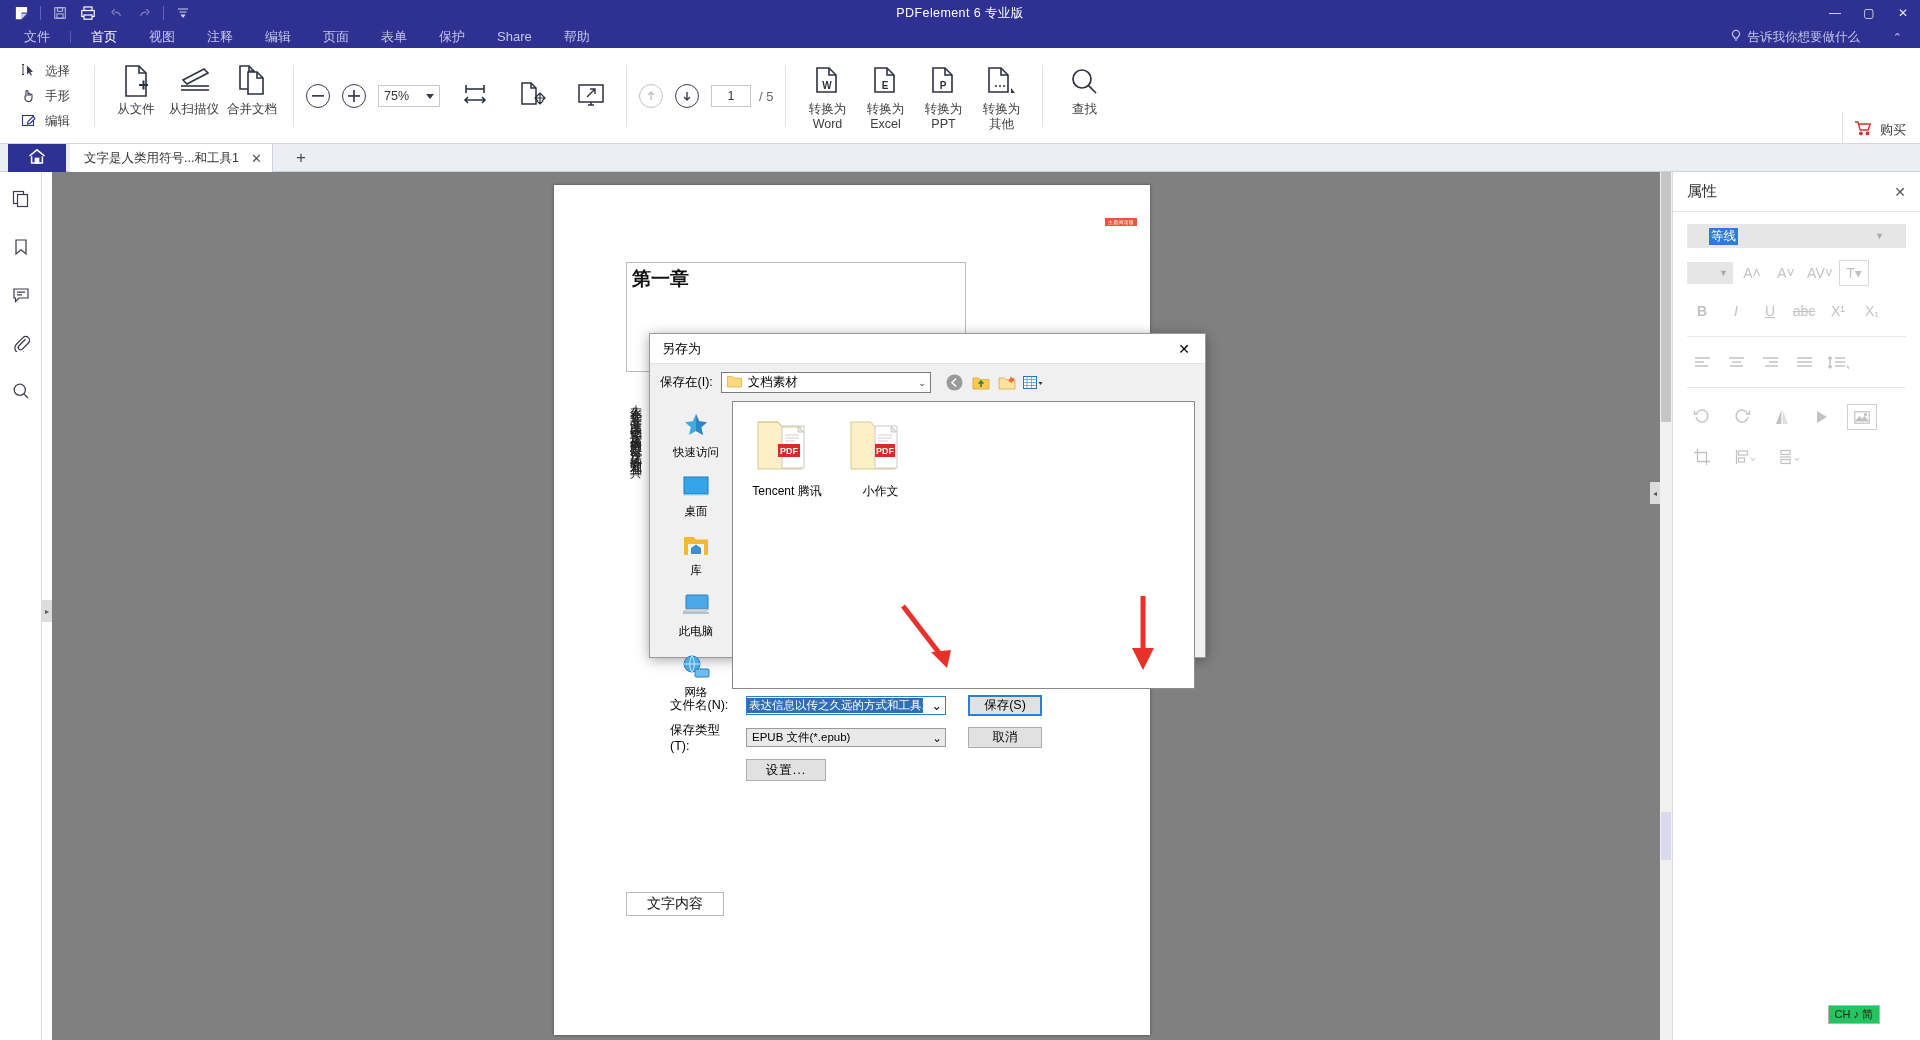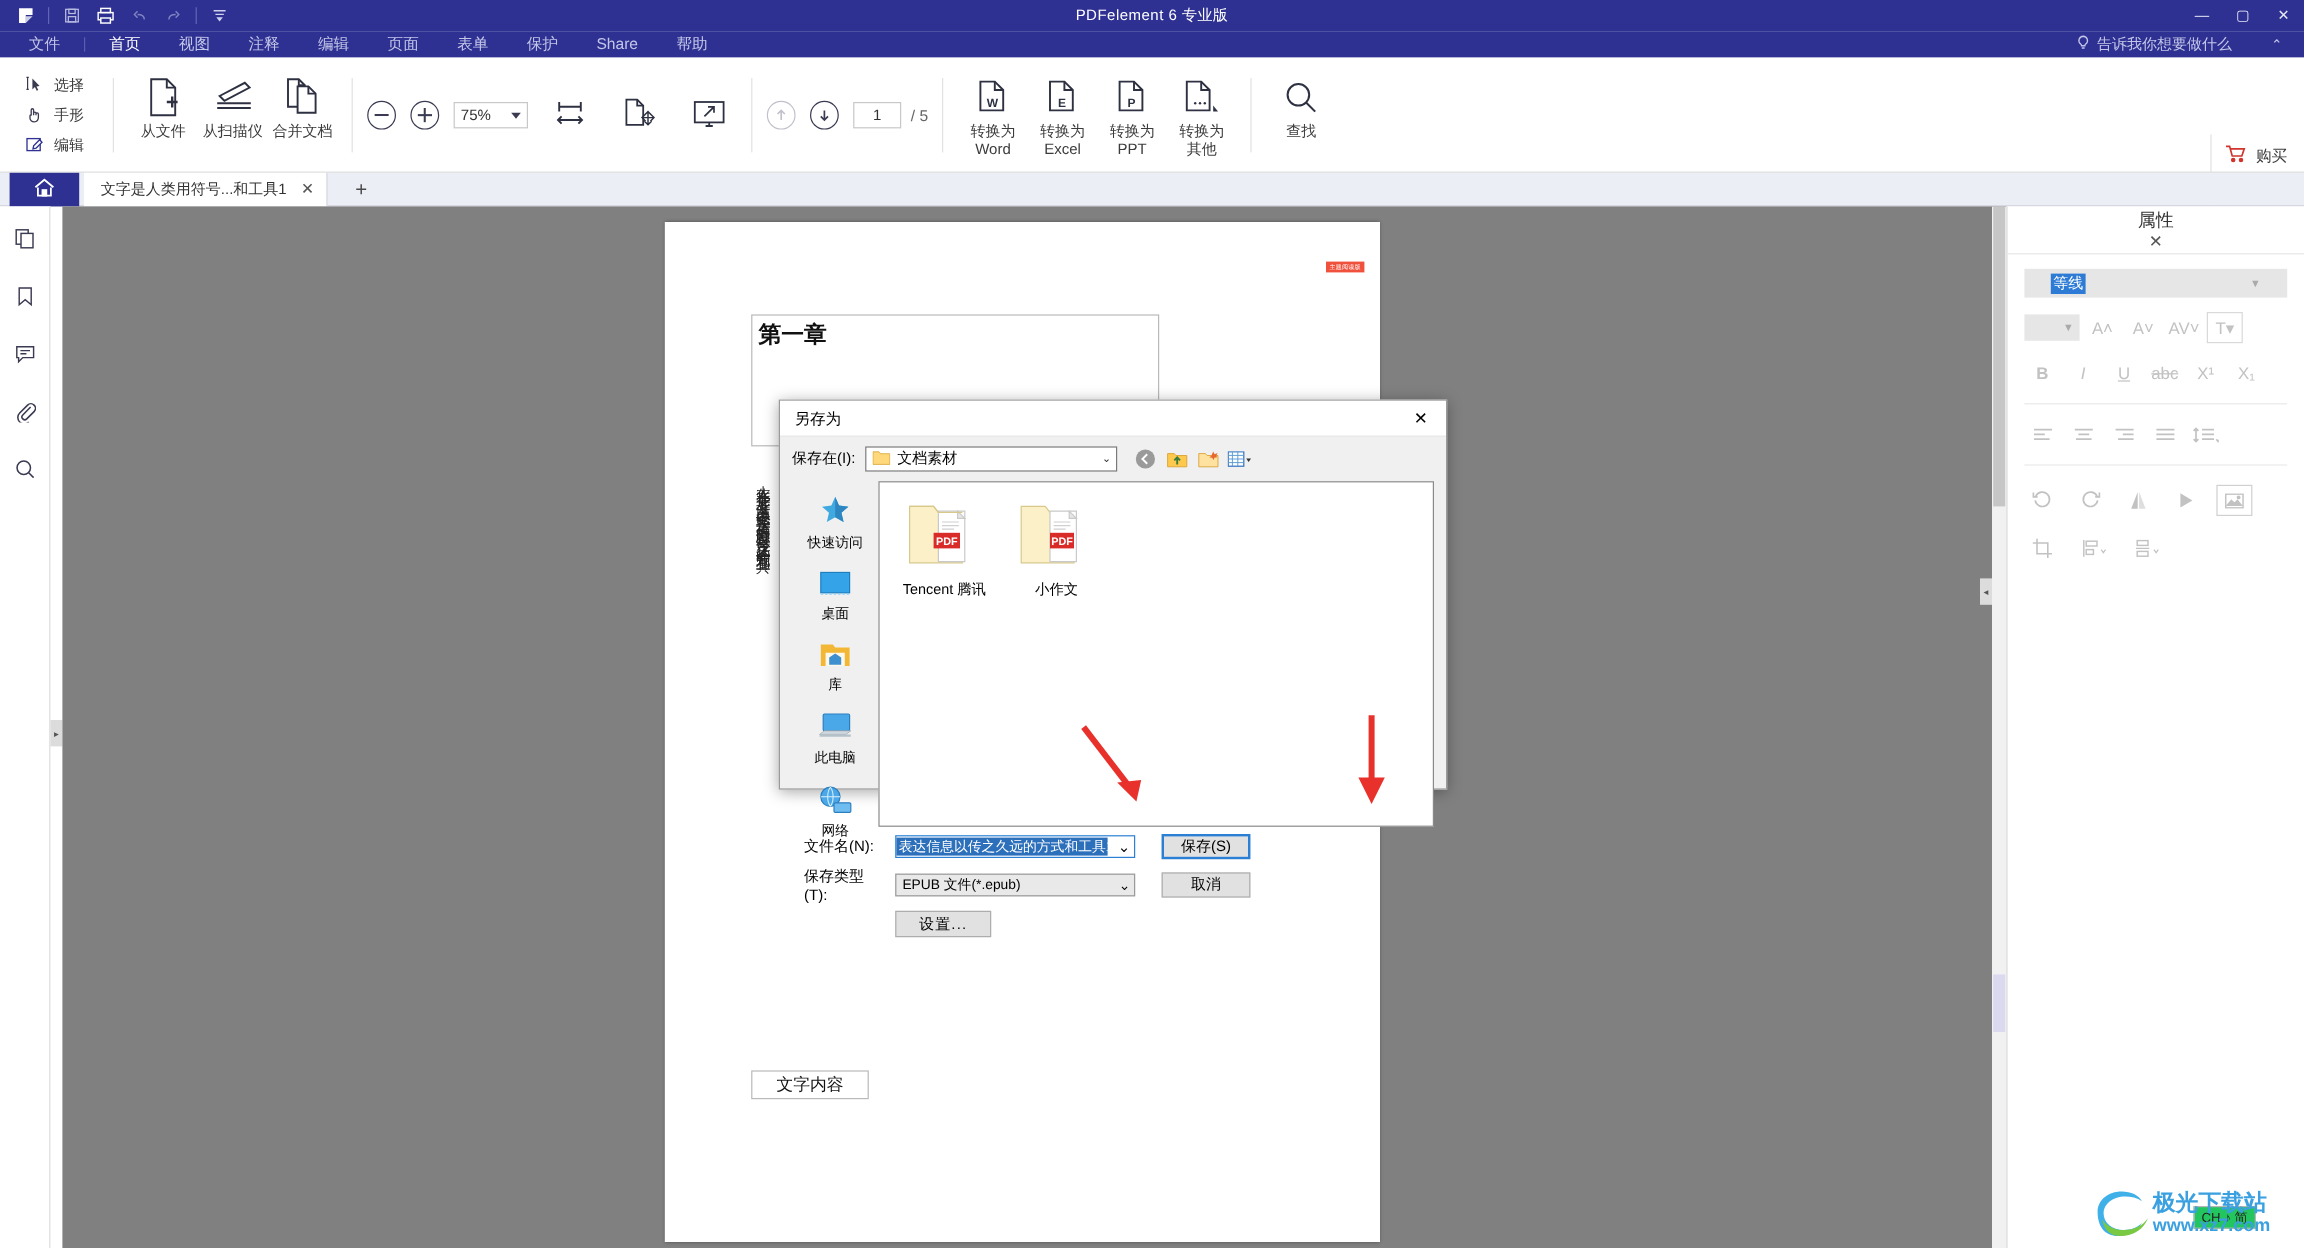--- a/index.html
+++ b/index.html
@@ -181,22 +181,22 @@
     position:absolute; right:12px; top:310px; width:10px; height:22px; background:#dcdcdc;
     display:flex; align-items:center; justify-content:center; font-size:8px; color:#555; cursor:pointer;
   }
 
   
   .props {
     position:absolute; left:1672px; top:172px; width:248px; height:868px;
     background:#fff; border-left:1px solid #dcdcdc;
   }
   .props-head {
-    height:40px; display:flex; align-items:center; justify-content:center;
-    padding:0 14px; border-bottom:1px solid #e6e6e6;flex-direction:column;
+    height:40px; display:flex; align-items:center; justify-content:space-between;
+    padding:0 14px; border-bottom:1px solid #e6e6e6;
   }
   .props-title { font-size:15px; color:#333; }
   .props-close { font-size:14px; color:#555; cursor:pointer; }
   .font-select {
     margin:12px 14px 0 14px; height:24px; background:#e6e6e6; display:flex;
     align-items:center; justify-content:space-between; padding:0 22px;
   }
   .font-select .fname { background:#2e7bd6; color:#fff; font-size:12.5px; padding:0 2px;}
   .row {
     display:flex; align-items:center; gap:4px; padding:0 14px; margin-top:12px;
@@ -932,22 +932,14 @@
     <path d="M52 68 L36 52 L56 50 Z" fill="#e8312a"></path>
   </svg>
   <svg class="arrow" style="left:1128px;top:592px;" width="30" height="90" viewBox="0 0 30 90">
     <path d="M15 4 L15 60" stroke="#e8312a" stroke-width="5" fill="none"></path>
     <path d="M15 78 L4 56 L26 56 Z" fill="#e8312a"></path>
   </svg>
 
   <div class="ime">
     <span>CH ♪ 简</span>
   </div>
-  <div class="watermark">
-    <svg width="170" height="52" viewBox="0 0 170 52">
-      <path d="M6 26c0-10 9-17 20-17 8 0 14 3 17 8-4-3-9-4-14-4-10 0-18 6-18 14s7 14 17 14c6 0 11-2 15-6-4 7-11 11-20 11-11 0-17-8-17-20z" fill="#3fb0e8"></path>
-      <path d="M10 32c3 6 10 9 18 9 9 0 16-4 20-10-3 9-12 15-23 15-8 0-14-5-15-14z" fill="#7ac943"></path>
-      <text x="52" y="24" font-size="19" font-family="DejaVu Sans, sans-serif" font-weight="bold" fill="#3aa0e0">极光下载站</text>
-      <text x="52" y="42" font-size="15" font-family="Liberation Sans, sans-serif" font-weight="bold" fill="#3aa0e0">www.xz7.com</text>
-    </svg>
-  </div>
 
 </div>
 
 </body></html>

